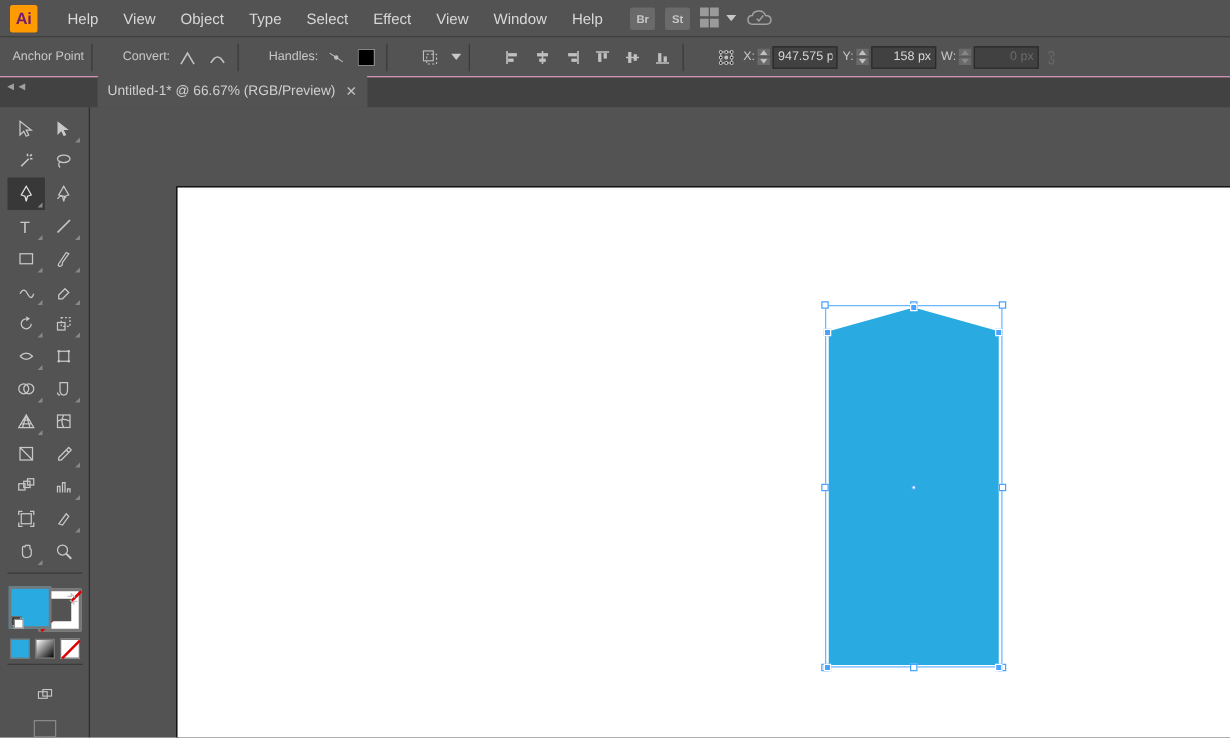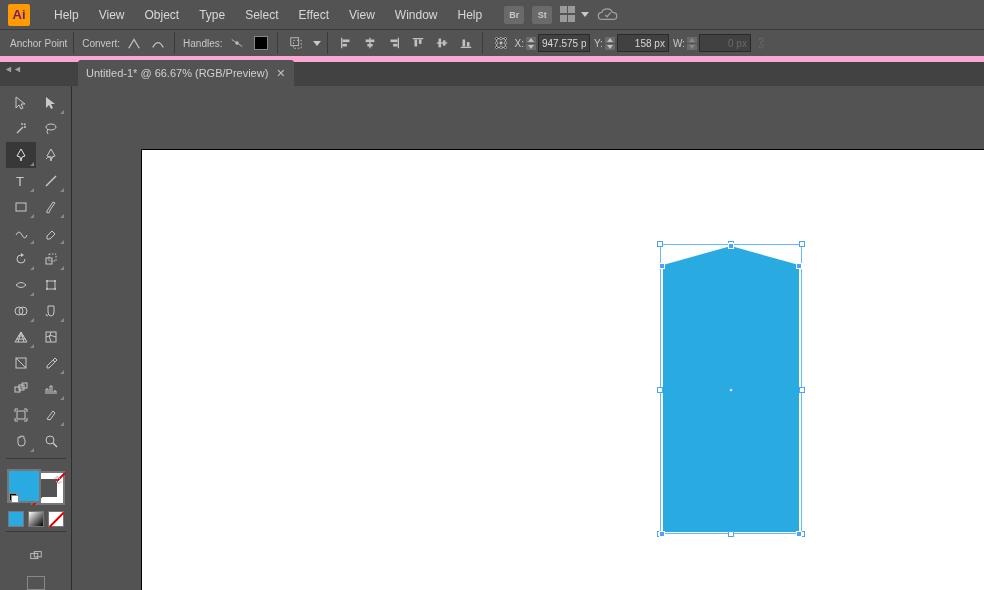--- a/index.html
+++ b/index.html
@@ -11,23 +11,23 @@
 .menu-item { color:#d8d8d8; font-size:12px; padding:4px 10px; cursor:pointer; }
 .menu-icons { margin-left:12px; display:flex; gap:8px; align-items:center; }
 .mi-box { width:20px; height:18px; background:#6a6a6a; color:#c8c8c8; font-size:9px; font-weight:bold; display:flex; align-items:center; justify-content:center; border-radius:2px; }
 .mi-arrange { width:18px; height:18px; display:flex; flex-wrap:wrap; gap:1px; }
 .mi-arrange span { width:7px; height:7px; background:#9a9a9a; }
 .mi-caret { width:0;height:0;border-left:4px solid transparent;border-right:4px solid transparent;border-top:5px solid #c8c8c8;margin-left:3px; }
 .cloud-icon { width:22px;height:14px;position:relative; }
 .cloud-icon svg { width:100%;height:100%; }
 
 
-.controlbar { height:32px; background:#535353; display:flex; align-items:center; padding:0 10px; border-bottom:6px solid #f9a8d4; gap:6px; font-size:11px; color:#c8c8c8; }
+.controlbar { height:32px; background:#535353; display:flex; align-items:center; padding:0 10px; border-bottom:1px solid #f9a8d4; gap:6px; font-size:11px; color:#c8c8c8; }
 .ctrl-label { font-size:10px; color:#c8c8c8; white-space:nowrap; }
-.ctrl-group { display:flex; align-items:center; gap:4px; border-left:1px solid #3a3a3a; padding-left:8px; height:22px; }
+.ctrl-group { display:flex; align-items:center; gap:4px; border-left:1px solid #3a3a3a; padding-left:24px; height:22px; }
 .ctrl-group:first-child { border-left:none; padding-left:0; }
 .icon-btn { width:20px; height:20px; display:flex; align-items:center; justify-content:center; cursor:pointer; color:#b8b8b8; }
 .icon-btn.dim { opacity:0.4; }
 .icon-btn svg { width:14px;height:14px; }
 .small-swatch { width:14px;height:14px;background:#000;border:1px solid #888; }
 .num-field { display:flex;align-items:center;gap:2px; }
 .num-field .label { font-size:10px;color:#c8c8c8; }
 .num-spinner { display:flex;flex-direction:column;gap:1px; }
 .num-spinner div { width:10px;height:6px;background:#6a6a6a;display:flex;align-items:center;justify-content:center; }
 .num-spinner svg { width:6px;height:4px; }

